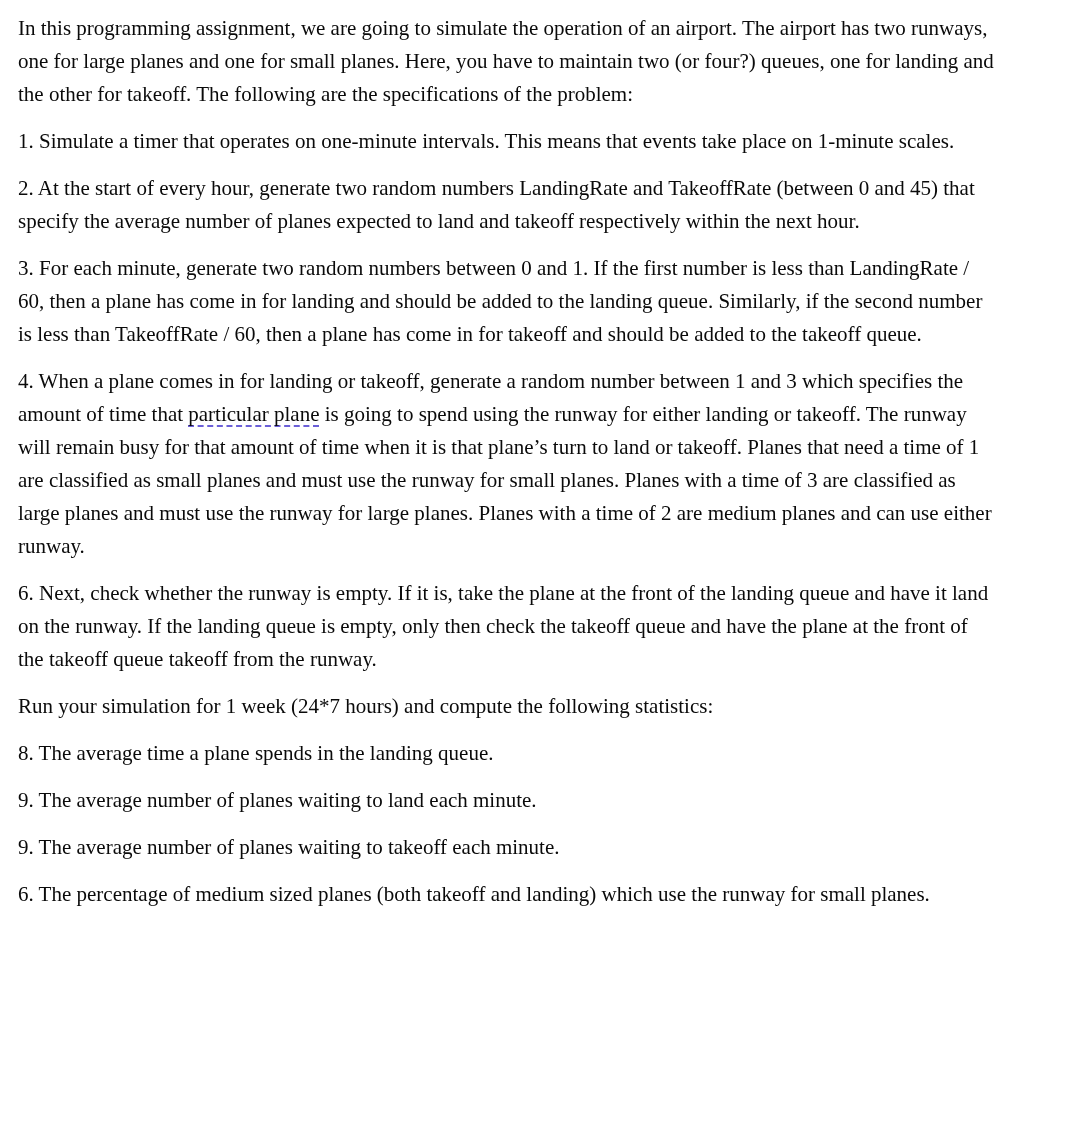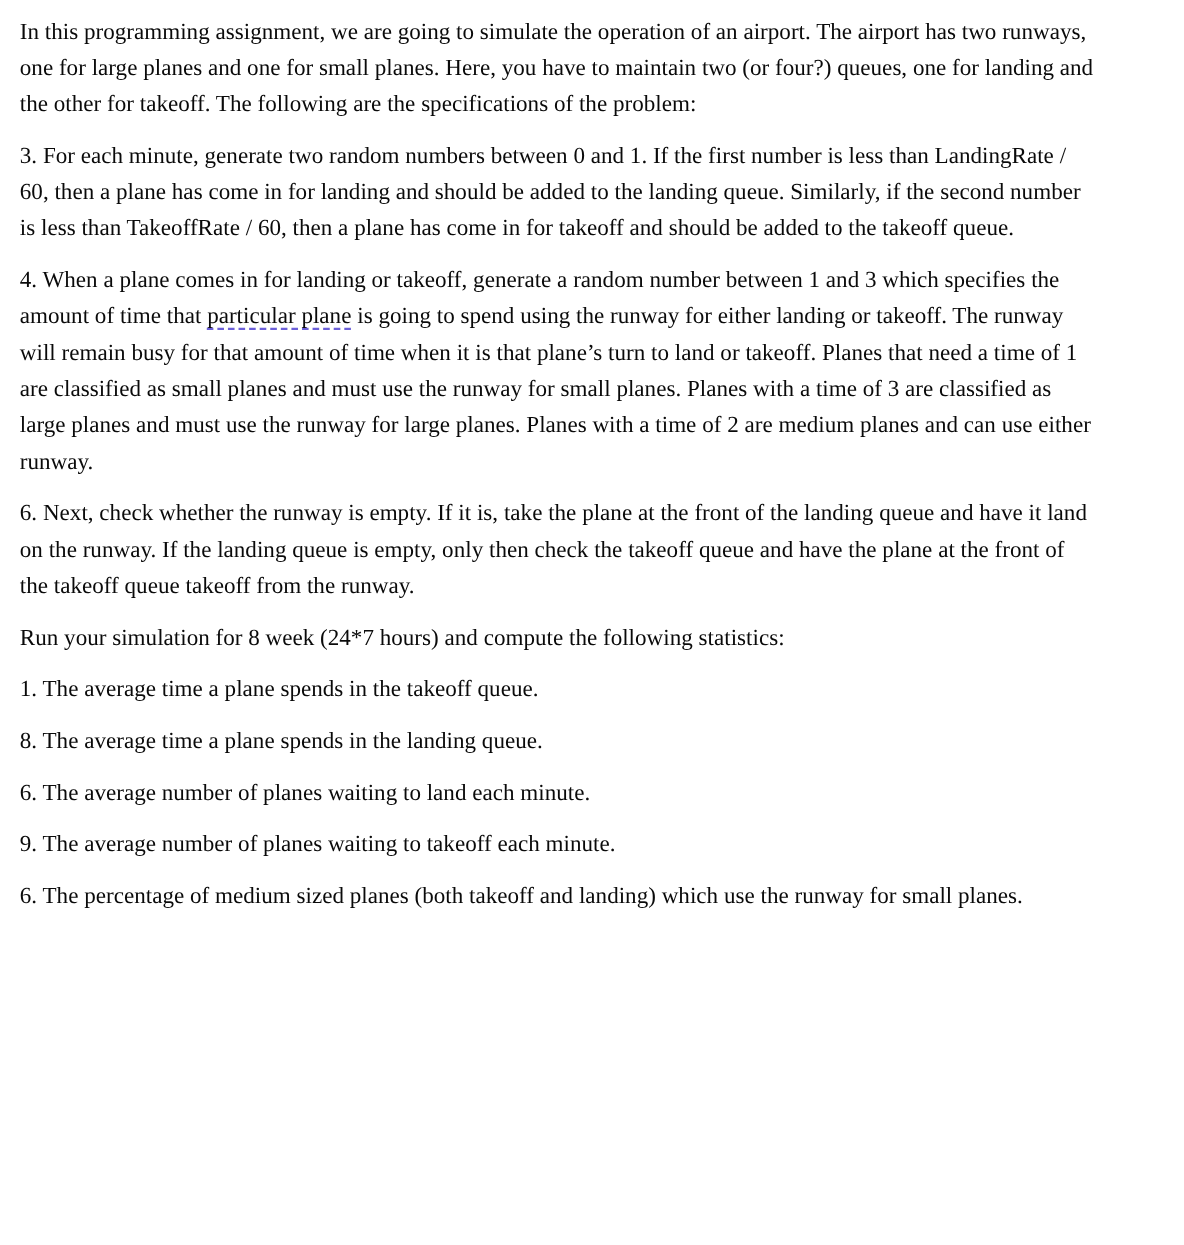--- a/index.html
+++ b/index.html
@@ -38,34 +38,35 @@
   }
 </style>
 </head>
 <body>
 
 <div class="page">
   <div class="doc">
 
     <p>In this programming assignment, we are going to simulate the operation of an airport. The airport has two runways, one for large planes and one for small planes. Here, you have to maintain two (or four?) queues, one for landing and the other for takeoff. The following are the specifications of the problem:</p>
 
+    <p>1. Simulate a timer that operates on one-minute intervals. This means that events take place on 1-minute scales.</p>
 
+    <p>2. At the start of every hour, generate two random numbers LandingRate and TakeoffRate (between 0 and 45) that specify the average number of planes expected to land and takeoff respectively within the next hour.</p>
 
     <p>3. For each minute, generate two random numbers between 0 and 1. If the first number is less than LandingRate / 60, then a plane has come in for landing and should be added to the landing queue. Similarly, if the second number is less than TakeoffRate / 60, then a plane has come in for takeoff and should be added to the takeoff queue.</p>
 
     <p><span>4. When a plane comes in for landing or takeoff, generate a random number between 1 and 3 which specifies the amount of time that </span><span class="grammar-underline">particular plane</span><span> is going to spend using the runway for either landing or takeoff. The runway will remain busy for that amount of time when it is that plane’s turn to land or takeoff. Planes that need a time of 1 are classified as small planes and must use the runway for small planes. Planes with a time of 3 are classified as large planes and must use the runway for large planes. Planes with a time of 2 are medium planes and can use either runway.</span></p>
 
     <p>6. Next, check whether the runway is empty. If it is, take the plane at the front of the landing queue and have it land on the runway. If the landing queue is empty, only then check the takeoff queue and have the plane at the front of the takeoff queue takeoff from the runway.</p>
 
-    <p>Run your simulation for 8 week (24*7 hours) and compute the following statistics:</p>
+    <p>Run your simulation for 1 week (24*7 hours) and compute the following statistics:</p>
 
-    <p>1. The average time a plane spends in the takeoff queue.</p>
 
     <p>8. The average time a plane spends in the landing queue.</p>
 
-    <p>6. The average number of planes waiting to land each minute.</p>
+    <p>9. The average number of planes waiting to land each minute.</p>
 
     <p>9. The average number of planes waiting to takeoff each minute.</p>
 
     <p>6. The percentage of medium sized planes (both takeoff and landing) which use the runway for small planes.</p>
 
   </div>
 </div>
 
 </body></html>

